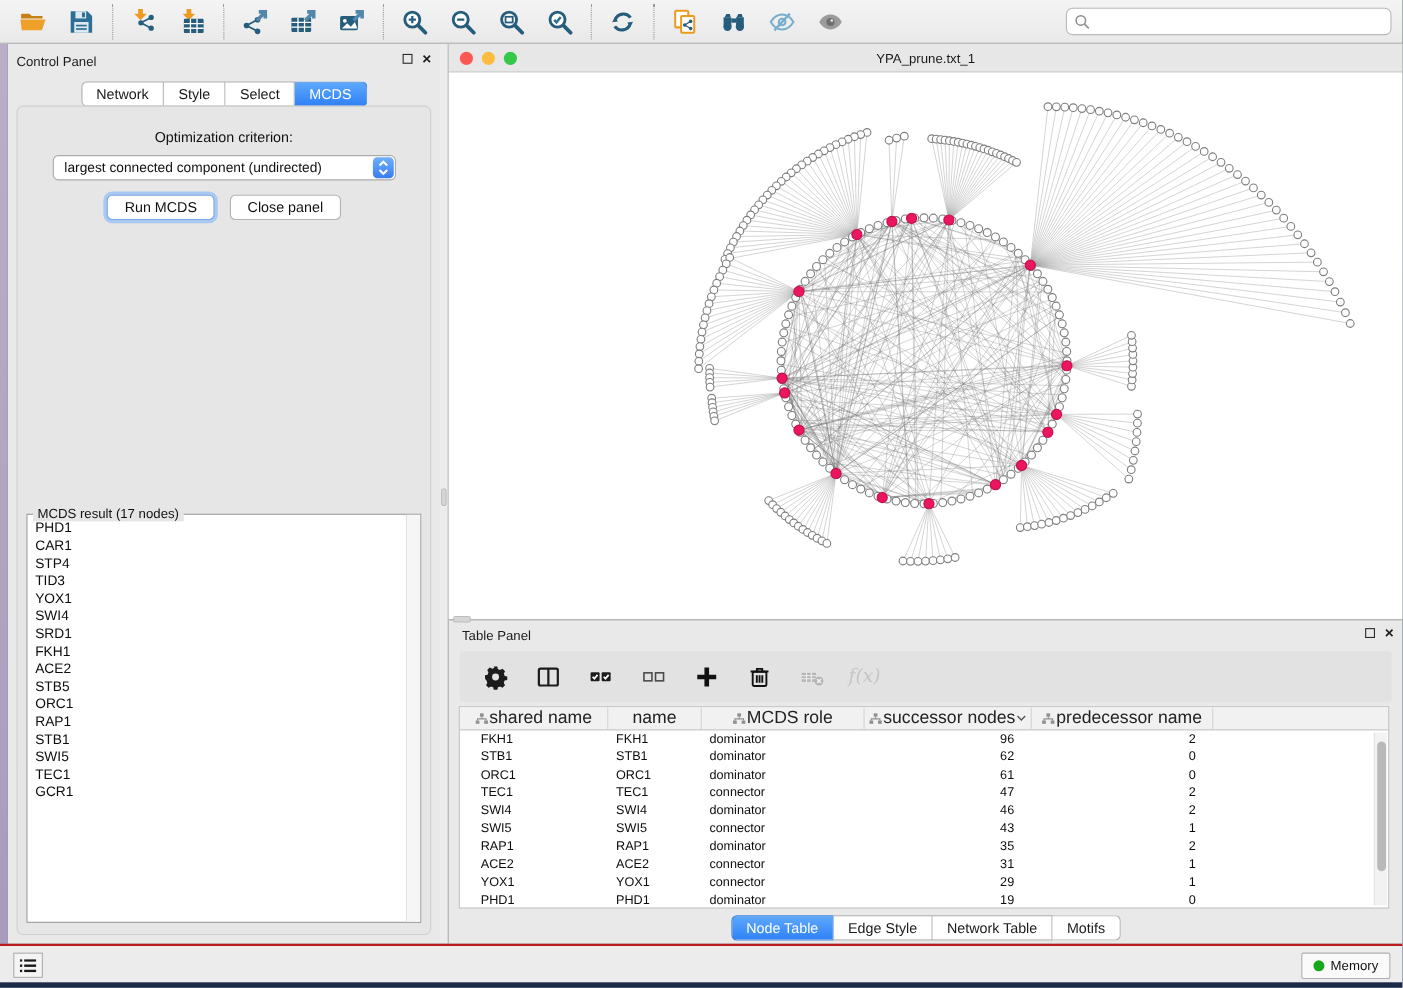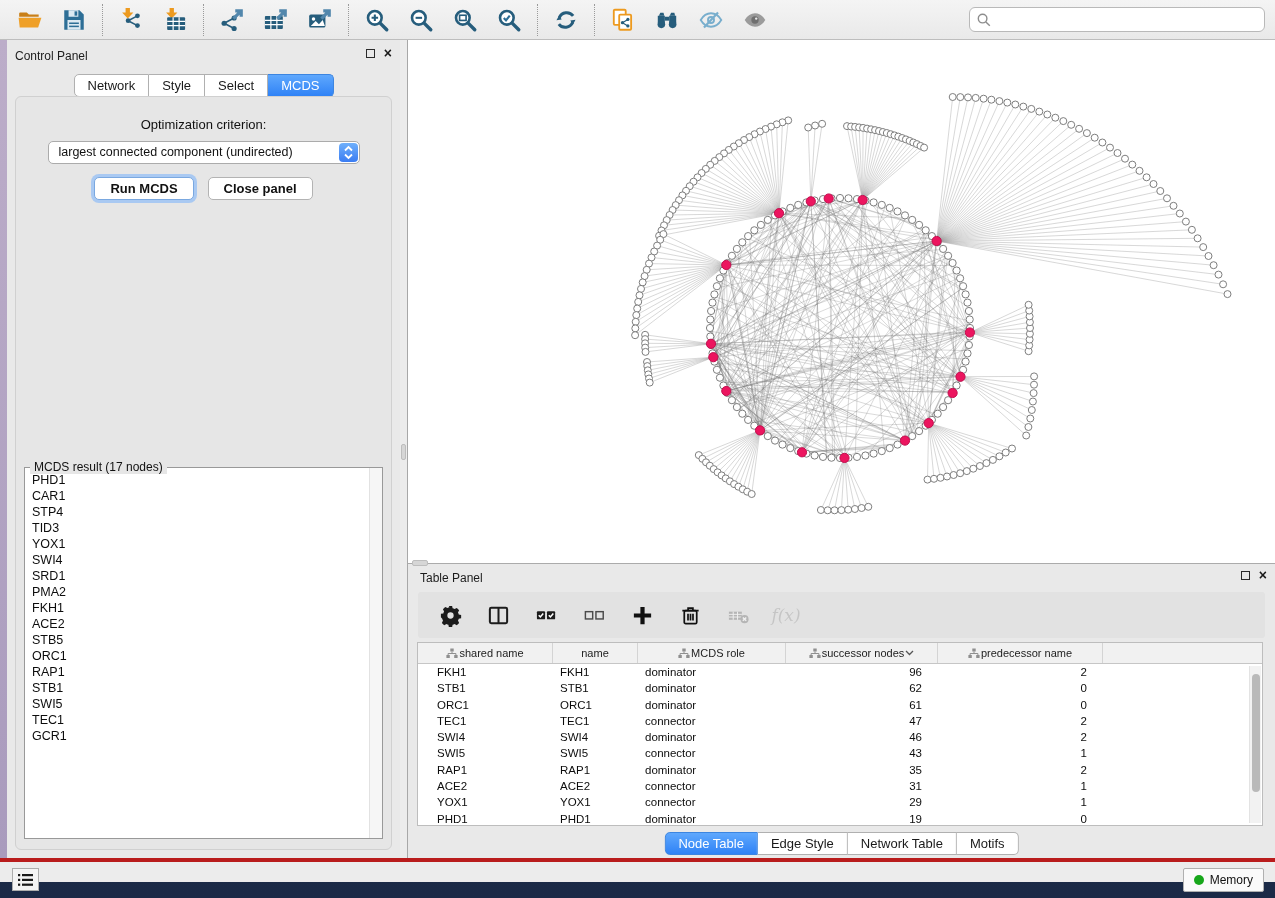--- a/index.html
+++ b/index.html
@@ -34,21 +34,21 @@
   .seg .tab:last-child{border-radius:0 5px 5px 0;}
   .seg .tab.sel{background:linear-gradient(#5fa8fd,#2f82f6);color:#fff;border-color:#3c85e0;}
   .cp-tabs{position:absolute;top:34px;left:50%;transform:translateX(-50%);}
   .cp-inner{position:absolute;left:8px;right:8px;top:56px;bottom:8px;background:#e6e6e6;border:1px solid #d0d0d0;border-radius:6px;}
   .opt-label{text-align:center;margin-top:20px;font-size:13px;color:#111;}
   .dropdown{position:relative;width:312px;height:23px;margin:9px auto 0;background:#fff;border:1px solid #ababab;border-radius:5px;cursor:pointer;}
   .dropdown .dd-text{position:absolute;left:10px;top:0;line-height:21px;font-size:12.5px;color:#111;white-space:nowrap;}
   .dd-stepper{position:absolute;right:1px;top:1px;bottom:1px;width:19px;border-radius:4px;background:linear-gradient(#6fb0fb,#3a7cf2);}
   .dd-stepper svg{position:absolute;left:3px;top:2px;width:13px;height:15px;}
   .btn-row{display:flex;justify-content:center;gap:14px;margin-top:13px;}
-  .btn{background:#fff;border:1px solid #b3b3b3;border-radius:5px;padding:3px 15px;font-size:13px;color:#111;cursor:pointer;font-weight:bold;}
+  .btn{background:#fff;border:1px solid #b3b3b3;border-radius:5px;padding:3px 15px;font-size:13px;color:#111;cursor:pointer;}
   .btn.focused{box-shadow:0 0 0 3px #a9c9f2;border-color:#7aa8e0;}
   .mcds-fieldset{position:absolute;left:8px;right:8px;top:370px;bottom:10px;background:#fff;border:1px solid #999;}
   .mcds-fieldset legend{position:absolute;top:-8px;left:5px;background:#e6e6e6;padding:0 4px;font-size:12px;color:#111;}
   .mcds-list{position:absolute;left:0;top:4px;right:13px;bottom:0;overflow:hidden;}
   .mcds-list div{font-size:12.5px;line-height:16px;padding-left:7px;color:#0d0d0d;cursor:default;}
   .mcds-track{position:absolute;right:0;top:0;bottom:0;width:13px;background:#f6f6f6;border-left:1px solid #e2e2e2;}
 
   
   .v-divider{left:400px;top:40px;width:8px;height:818px;background:#ececec;border-right:1px solid #a8a8a8;}
   .v-grip{position:absolute;left:1px;top:404px;width:5px;height:16px;background:#d6d6d6;border:1px solid #bdbdbd;border-radius:2px;}
@@ -67,32 +67,32 @@
   .table-panel{left:408px;top:563px;width:867px;height:295px;background:#e9e9e9;border-top:1px solid #ababab;}
   .tp-head{position:absolute;left:0;top:0;right:0;height:26px;}
   .tp-head .panel-title{position:absolute;left:12px;top:7px;}
   .tp-toolbar{position:absolute;left:10px;right:10px;top:28px;height:46px;background:#e2e2e2;border-radius:3px;display:flex;align-items:center;gap:24px;padding-left:20px;}
   .tp-tool{width:24px;height:24px;display:flex;align-items:center;justify-content:center;cursor:pointer;}
   .tp-tool svg{width:23px;height:23px;}
   .tp-tool.disabled{opacity:.5;cursor:default;}
   .fx{font-family:"DejaVu Serif",serif;font-style:italic;font-size:17px;color:#aaa;}
   .tp-table{position:absolute;left:9px;right:12px;top:78px;bottom:32px;background:#fff;border:1px solid #bdbdbd;overflow:hidden;}
   .thead{display:flex;height:21px;background:#f1f1f1;border-bottom:1px solid #c6c6c6;}
-  .th{display:flex;align-items:center;justify-content:center;gap:1px;font-size:11px;color:#222;border-right:1px solid #d4d4d4;height:100%;cursor:pointer;}
+  .th{display:flex;align-items:center;justify-content:center;gap:1px;font-size:16px;color:#222;border-right:1px solid #d4d4d4;height:100%;cursor:pointer;}
   .th svg.tree{width:12px;height:11px;}
   .th svg.chev{width:9px;height:6px;}
   .tbody .tr{display:flex;height:16.3px;cursor:default;}
   .td{font-size:11.5px;color:#0d0d0d;line-height:16.3px;white-space:nowrap;overflow:hidden;}
   .td.num{text-align:right;padding-right:16px;}
   .tp-scroll{position:absolute;right:1px;top:23px;bottom:2px;width:12px;background:#f2f2f2;border-left:1px solid #e3e3e3;}
   .tp-thumb{position:absolute;left:1.5px;top:8px;width:8px;height:118px;background:#b9b9b9;border-radius:5px;cursor:pointer;}
   .tp-tabs{position:absolute;bottom:3px;left:50%;transform:translateX(-50%);}
 
   
-  .status-bar{left:0;top:858px;width:1275px;height:24px;background:#ececec;border-top:4px solid #b91c1c;}
+  .status-bar{left:0;top:858px;width:1275px;height:35px;background:#ececec;border-top:2px solid #b91c1c;}
   .menu-btn{position:absolute;left:12px;top:6px;width:27px;height:23px;background:#f4f4f4;border:1px solid #adadad;display:flex;align-items:center;justify-content:center;cursor:pointer;}
   .memory-btn{position:absolute;right:11px;top:6px;height:24px;background:#fafafa;border:1px solid #b0b0b0;border-radius:2px;display:flex;align-items:center;gap:6px;padding:0 10px;font-size:12px;color:#111;cursor:pointer;}
   .mem-dot{width:10px;height:10px;border-radius:50%;background:#17a71b;}
 </style>
 </head>
 <body>
 
 <div class="abs toolbar">
   <div class="tb-icons">
       <span class="tb-icon">
@@ -291,41 +291,48 @@
     <div class="mcds-fieldset">
       <legend>MCDS result (17 nodes)</legend>
       <div class="mcds-list">
           <div>PHD1</div>
           <div>CAR1</div>
           <div>STP4</div>
           <div>TID3</div>
           <div>YOX1</div>
           <div>SWI4</div>
           <div>SRD1</div>
-          <div>PMA2</div>
           <div>FKH1</div>
           <div>ACE2</div>
           <div>STB5</div>
           <div>ORC1</div>
           <div>RAP1</div>
           <div>STB1</div>
           <div>SWI5</div>
           <div>TEC1</div>
           <div>GCR1</div>
         </div>
       <div class="mcds-track"></div>
     </div>
   </div>
 </div>
 
 <div class="abs v-divider">
   <div class="v-grip"></div>
 </div>
 
 <div class="abs network-panel">
+  <div class="net-titlebar">
+    <span class="lights">
+      <span class="light" style="background:#FC5753;"></span>
+      <span class="light" style="background:#FDBC40;"></span>
+      <span class="light" style="background:#34C748;"></span>
+    </span>
+    <div class="net-title">YPA_prune.txt_1</div>
+  </div>
   <div class="net-canvas">
     <svg viewBox="0 0 867 497">
       <g id="g-chords">
           <line x1="528.6" y1="175.0" x2="304.3" y2="286.3" stroke="#6e6e6e" stroke-width="0.8" opacity="0.32"></line>
           <line x1="528.6" y1="175.0" x2="330.9" y2="343.7" stroke="#6e6e6e" stroke-width="0.8" opacity="0.32"></line>
           <line x1="528.6" y1="175.0" x2="322.3" y2="331.8" stroke="#6e6e6e" stroke-width="0.8" opacity="0.32"></line>
           <line x1="528.6" y1="175.0" x2="508.9" y2="366.8" stroke="#6e6e6e" stroke-width="0.8" opacity="0.32"></line>
           <line x1="528.6" y1="175.0" x2="305.7" y2="292.8" stroke="#6e6e6e" stroke-width="0.8" opacity="0.32"></line>
           <line x1="528.6" y1="175.0" x2="545.9" y2="199.4" stroke="#6e6e6e" stroke-width="0.8" opacity="0.32"></line>
           <line x1="528.6" y1="175.0" x2="304.4" y2="286.8" stroke="#6e6e6e" stroke-width="0.8" opacity="0.32"></line>

